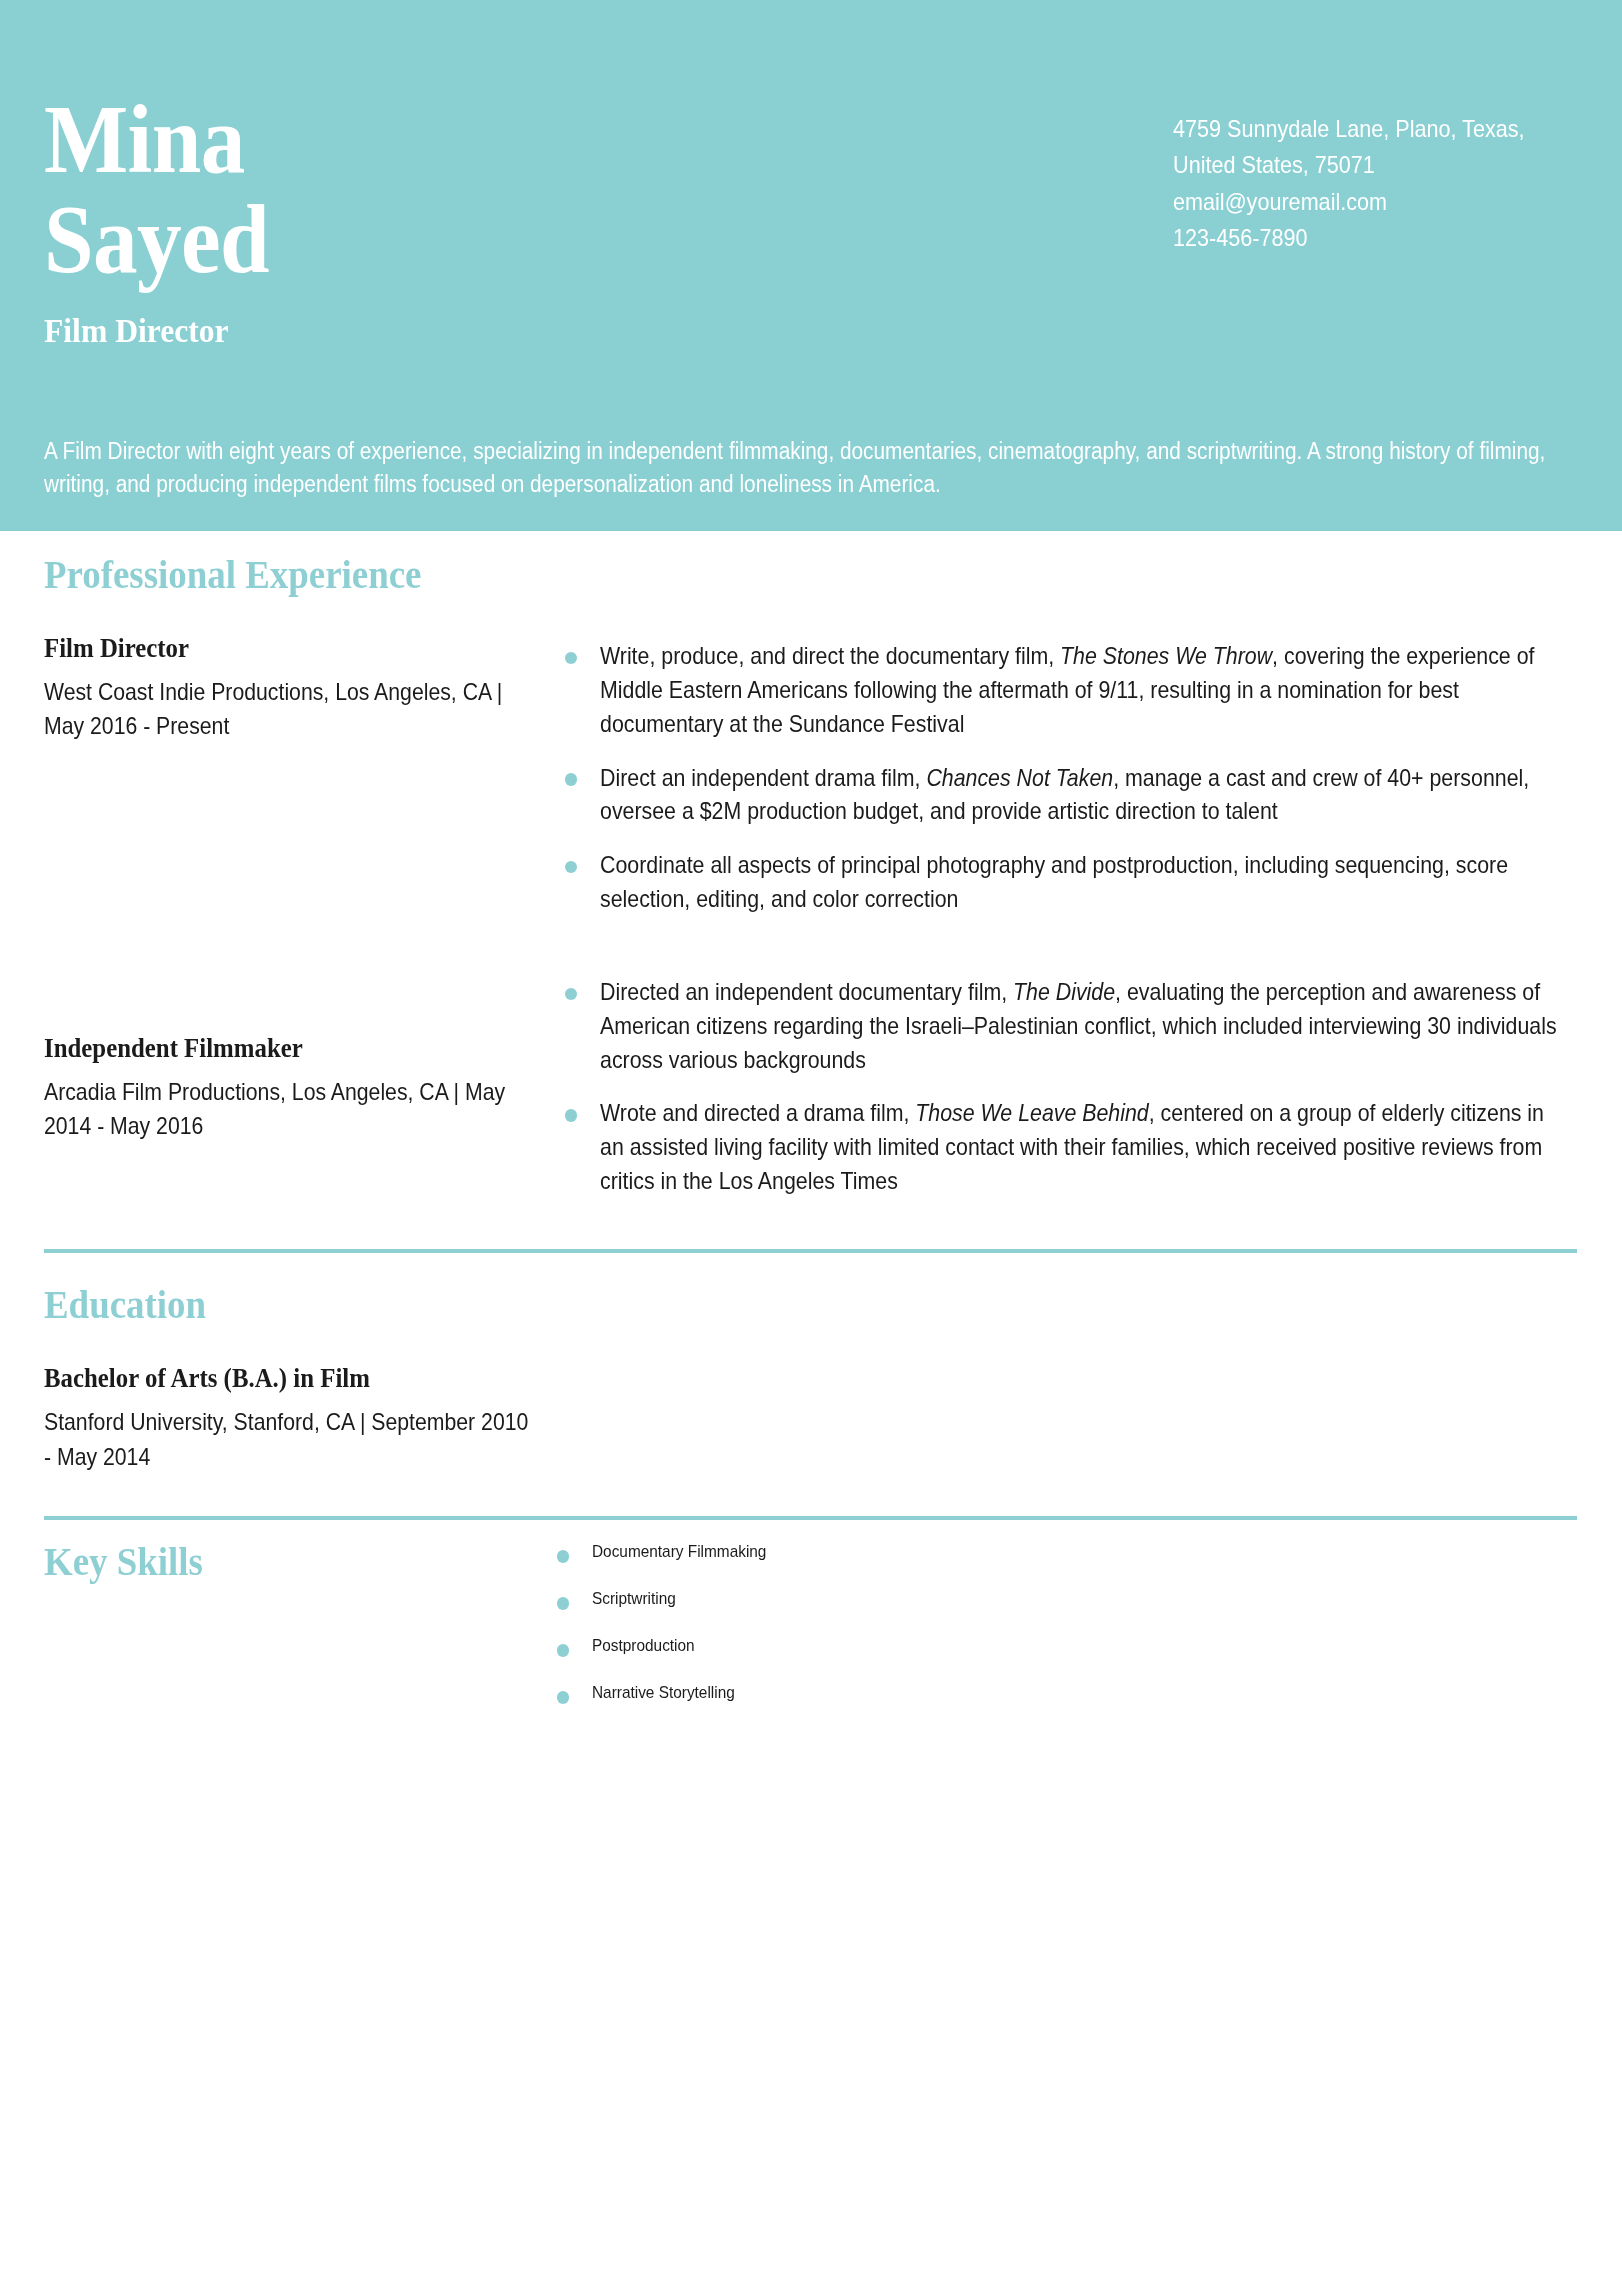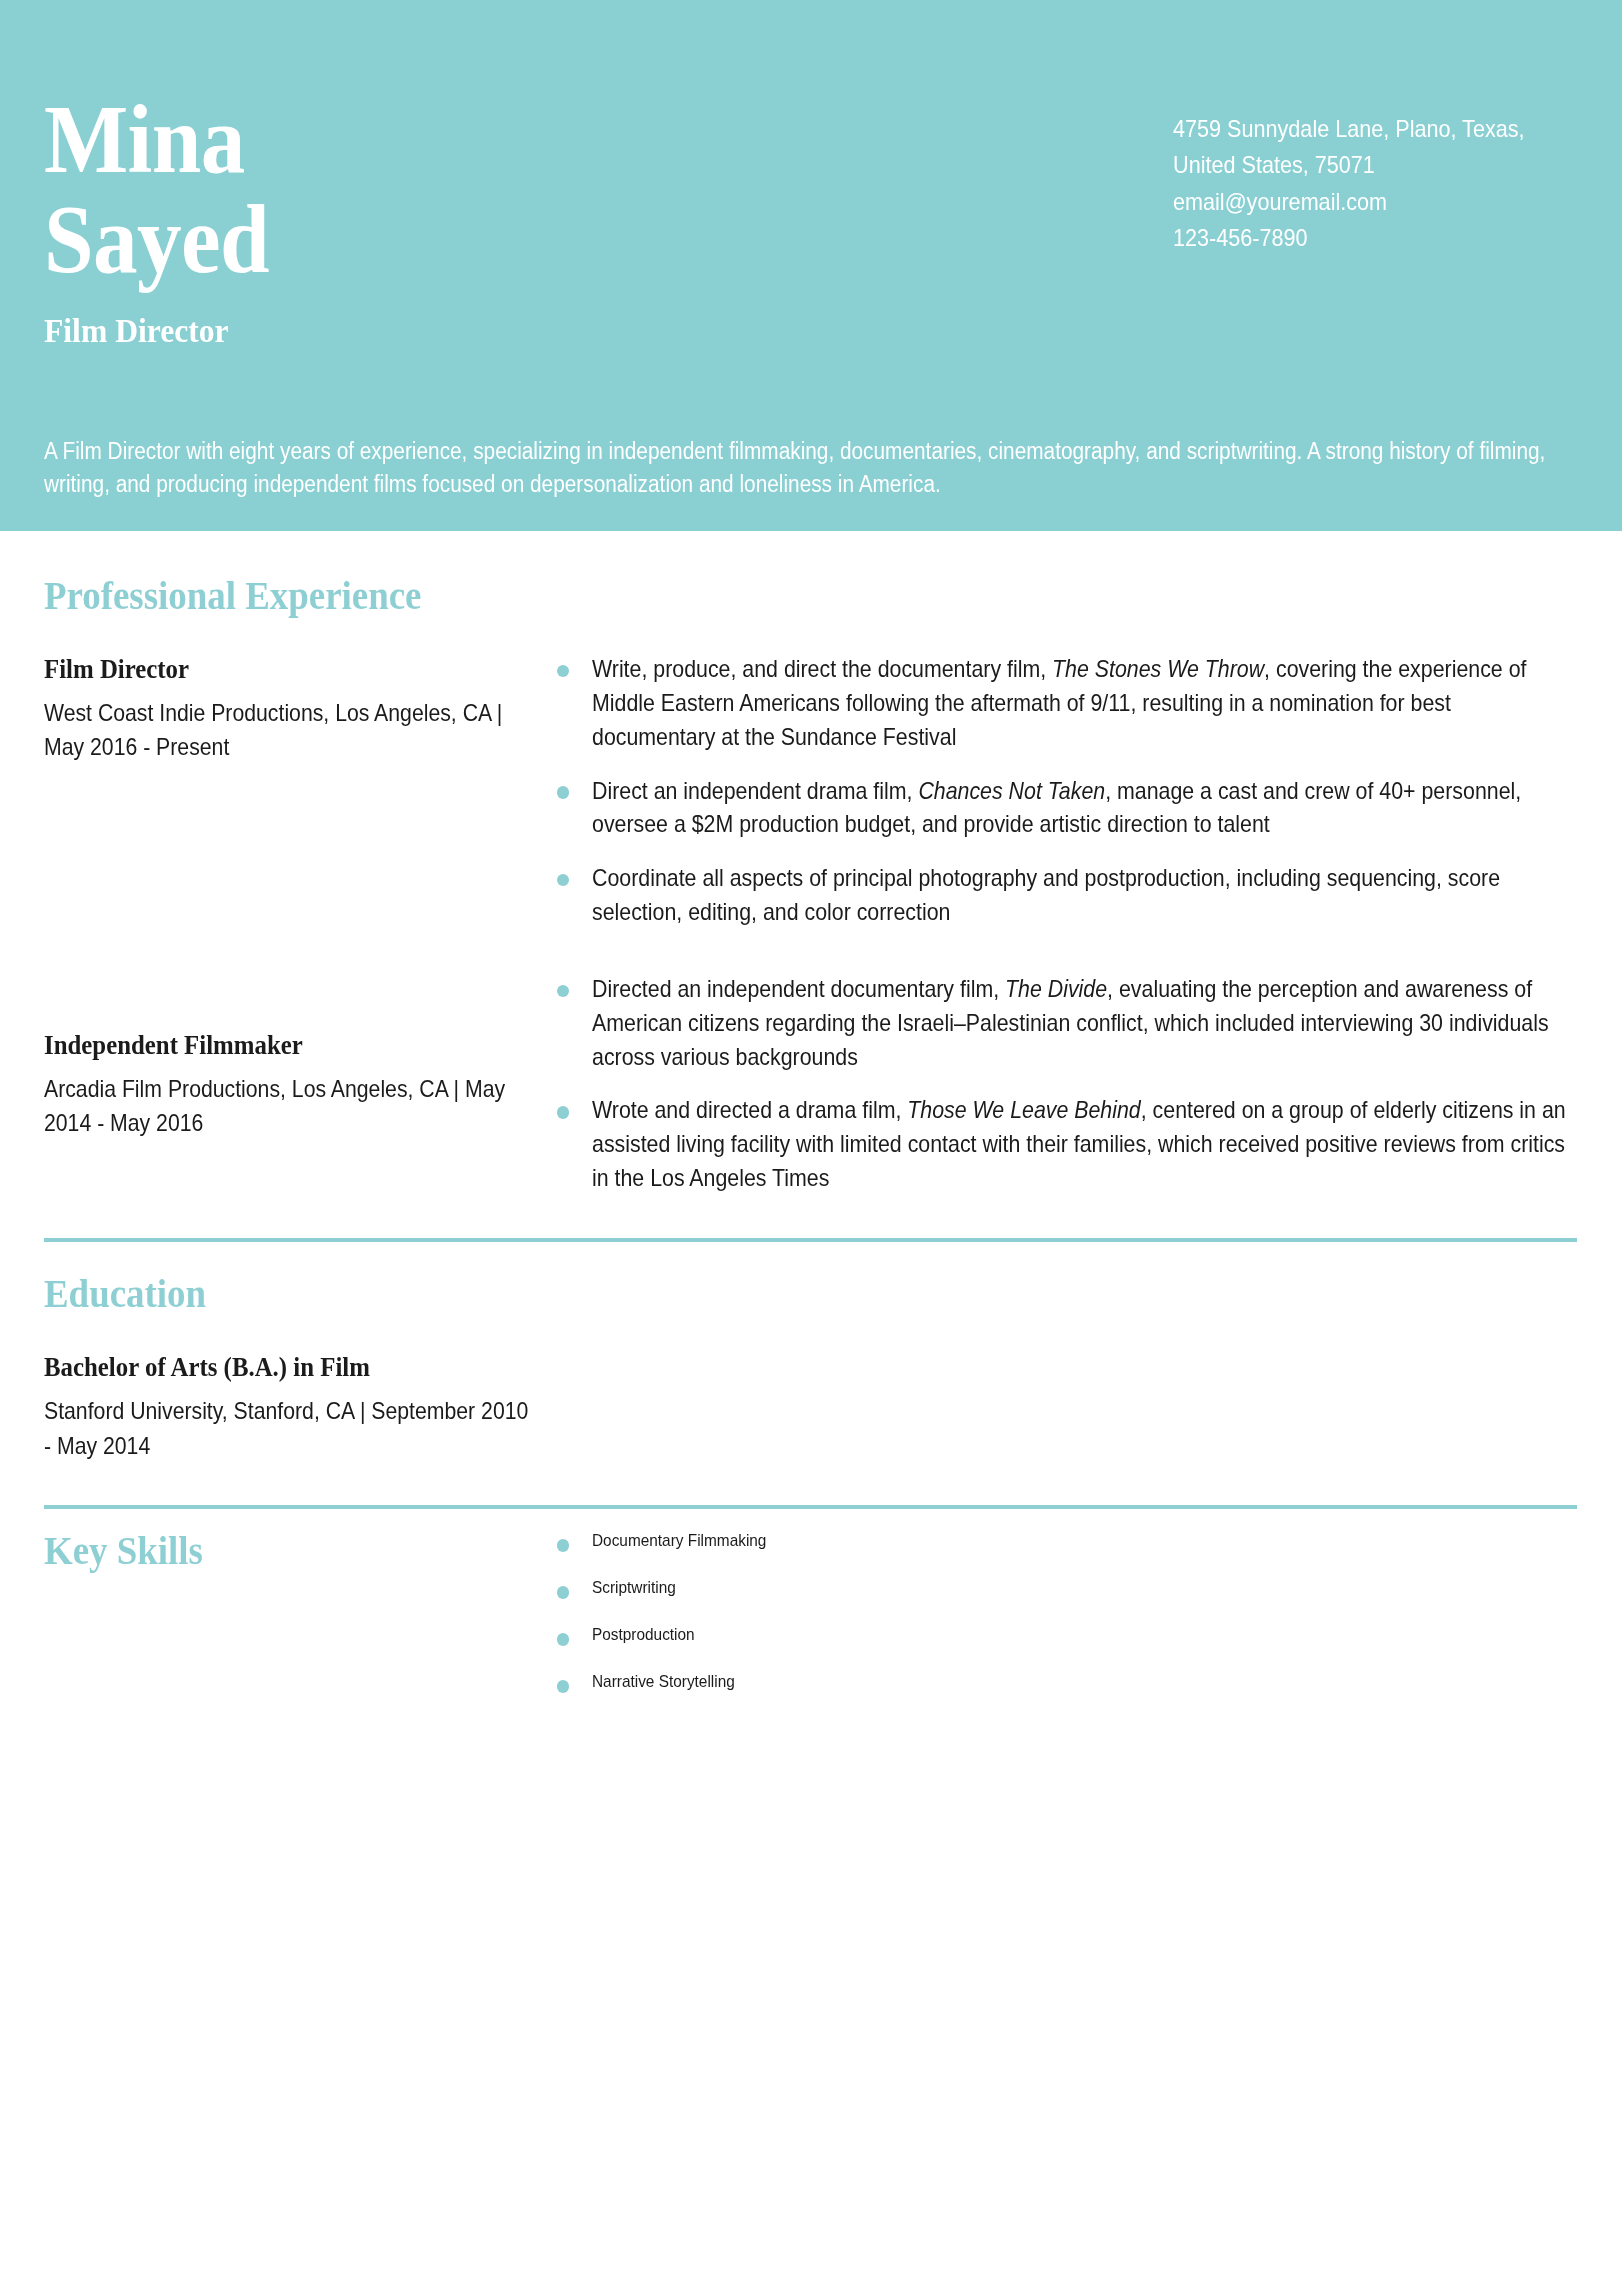--- a/index.html
+++ b/index.html
@@ -160,21 +160,21 @@
     font-size: 23.6px;
     line-height: 1.46;
     margin-top: 10.5px;
     transform: scaleX(0.90);
     transform-origin: left top;
     width: 111%;
   }
 
   ul.bullets {
     list-style: none;
-    margin: 0;
+    margin: 8px;
     padding: 0;
   }
   ul.bullets > li {
     position: relative;
     padding-left: 38px;
     margin-bottom: 19.6px;
     font-family: "Liberation Sans", sans-serif;
     color: #1b1b1b;
     font-size: 23.6px;
     line-height: 1.44;
@@ -250,21 +250,21 @@
         <div>123-456-7890</div>
       </div>
 
     </div>
 
     <div class="summary">A Film Director with eight years of experience, specializing in independent filmmaking, documentaries, cinematography, and scriptwriting. A strong history of filming, writing, and producing independent films focused on depersonalization and loneliness in America.</div>
   </div>
 
   <div class="content">
 
-    <div class="section" style="padding-top:44px;">
+    <div class="section" style="padding-top:23px;">
       <div class="section-heading">Professional Experience</div>
 
       <div class="two-col" style="margin-top:37px;">
         <div class="col-left">
           <div class="entry-title">Film Director</div>
           <div class="entry-meta">West Coast Indie Productions, Los Angeles, CA | May 2016 - Present</div>
         </div>
         <div class="col-right">
           <ul class="bullets">
               <li>

